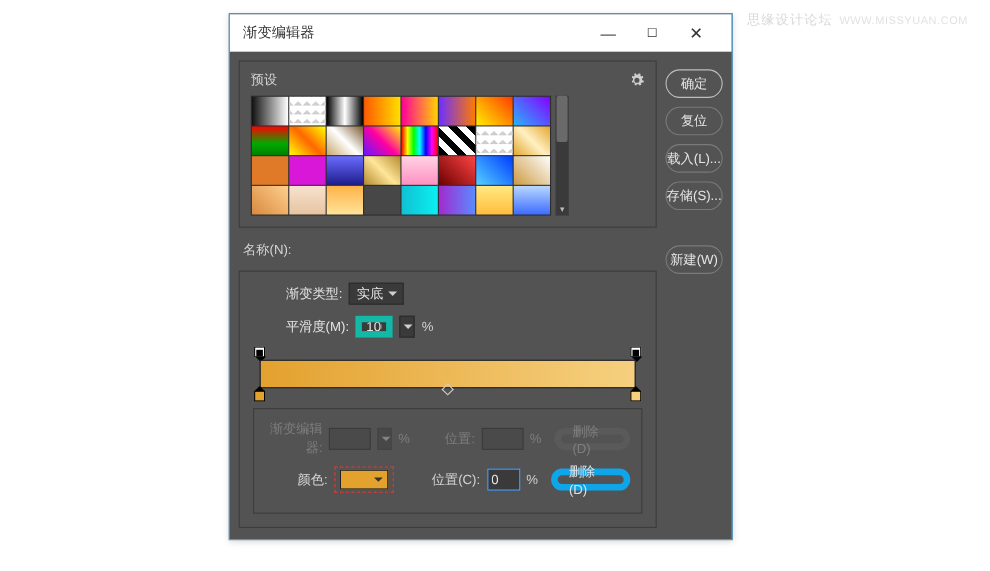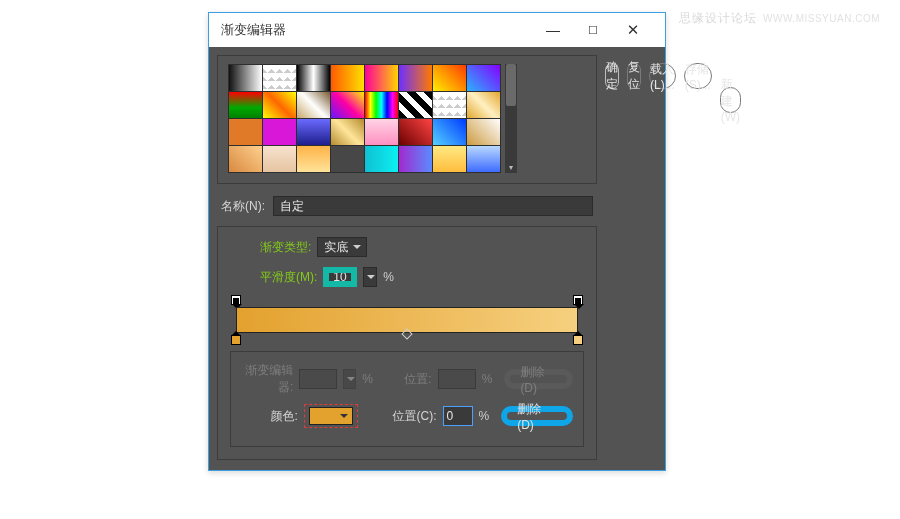--- a/index.html
+++ b/index.html
@@ -8,21 +8,21 @@
   .watermark .wm2 { font-size:10px; color:#e2e2e2; margin-left:6px; letter-spacing:0.5px; }
   .window { position:absolute; left:208px; top:12px; width:458px; background:#535353; border:1px solid #3b9fe0; box-shadow:0 2px 6px rgba(0,0,0,.15); }
   .titlebar { height:34px; background:#fff; display:flex; align-items:center; padding:0 12px; font-size:13px; color:#333; }
   .titlebar .spacer { flex:1; }
   .titlebar .btn { width:40px; text-align:center; color:#333; font-size:13px; user-select:none; }
   .titlebar .min { font-size:14px; }
   .titlebar .max { font-size:11px; }
   .titlebar .close { font-size:15px; }
   .body { display:flex; padding:8px 8px 10px 8px; gap:8px; color:#d5d5d5; font-size:12px; }
   .main { flex:1; }
-  .sidebar { width:96px; display:flex; flex-direction:row; gap:8px; padding-top:8px; }
+  .sidebar { width:96px; display:flex; flex-direction:column; gap:8px; padding-top:8px; }
   .sb-btn { height:26px; border:1px solid #7a7a7a; border-radius:14px; background:transparent; color:#e6e6e6; font-size:12px; display:flex; align-items:center; justify-content:center; cursor:pointer; }
   .sb-btn.primary { border-color:#bdbdbd; }
   .gap16 { margin-top:24px; }
   .panel { border:1px solid #3c3c3c; padding:8px 10px 10px 10px; }
   .panel-hdr { display:flex; align-items:center; margin-bottom:6px; }
   .panel-hdr .lbl { flex:1; color:#d5d5d5; }
   .gear { width:14px; height:14px; display:inline-block; }
   .gear svg { width:100%; height:100%; }
   .swatches-wrap { display:flex; gap:4px; }
   .grid { display:grid; grid-template-columns: repeat(8,33px); grid-auto-rows:26px; gap:1px; background:#2e2e2e; padding:1px; }
@@ -63,21 +63,21 @@
   .sw29{ background:linear-gradient(90deg,#10c0d4,#0bf0f0); }
   .sw30{ background:linear-gradient(90deg,#a12acf,#5b8bff); }
   .sw31{ background:linear-gradient(180deg,#ffe983,#ffbd3c); }
   .sw32{ background:linear-gradient(180deg,#b9d8ff,#3d6cff); }
   .namerow { display:flex; align-items:center; gap:8px; margin:12px 4px 10px 4px; }
   .tinput { background:#3a3a3a; border:1px solid #2b2b2b; color:#e6e6e6; font-size:12px; padding:2px 6px; height:20px; }
   .namerow .tinput { flex:1; }
   
   .editor { border:1px solid #3c3c3c; padding:10px 12px 12px 12px; }
   .row { display:flex; align-items:center; gap:6px; margin-bottom:10px; }
-  .row .lbl { color:#84cc16; }
+  .row .lbl { color:#e5e5e5; }
   .select { position:relative; background:#3a3a3a; border:1px solid #2b2b2b; color:#e6e6e6; font-size:12px; height:20px; padding:2px 18px 2px 6px; display:flex; align-items:center; }
   .select:after { content:""; position:absolute; right:5px; top:7px; border-left:4px solid transparent; border-right:4px solid transparent; border-top:4px solid #cfcfcf; }
   .ninput { background:#3a3a3a; border:6px solid #14b8a6; color:#e6e6e6; font-size:12px; height:20px; width:34px; padding:2px 4px; text-align:left; }
   .dropbtn { width:14px; height:20px; background:#3a3a3a; border:1px solid #2b2b2b; position:relative; }
   .dropbtn:after { content:""; position:absolute; left:3px; top:7px; border-left:4px solid transparent; border-right:4px solid transparent; border-top:4px solid #cfcfcf; }
   .pct { color:#cfcfcf; }
   
   .gbar-wrap { position:relative; margin:20px 6px 10px 6px; }
   .gbar { height:26px; background:linear-gradient(90deg,#e3a12e 0%, #f6d07f 100%); border:1px solid #222; position:relative; }
   .stop-top { position:absolute; top:-12px; width:10px; height:10px; background:#fff; border:1px solid #000; display:flex; align-items:flex-end; justify-content:center; }
@@ -115,20 +115,28 @@
     <span>渐变编辑器</span>
     <span class="spacer"></span>
     <span class="btn min">—</span>
     <span class="btn max">☐</span>
     <span class="btn close">✕</span>
   </div>
   <div class="body">
     <div class="main">
 
       <div class="panel">
+        <div class="panel-hdr">
+          <span class="lbl">预设</span>
+          <span class="gear">
+            <svg viewBox="0 0 24 24">
+                <path fill="#cfcfcf" d="M12 8a4 4 0 1 0 0 8 4 4 0 0 0 0-8zm9 4l2 1-1 3-2-1a8 8 0 0 1-2 2l1 2-3 1-1-2a8 8 0 0 1-3 0l-1 2-3-1 1-2a8 8 0 0 1-2-2l-2 1-1-3 2-1a8 8 0 0 1 0-3l-2-1 1-3 2 1a8 8 0 0 1 2-2L7 2l3-1 1 2a8 8 0 0 1 3 0l1-2 3 1-1 2a8 8 0 0 1 2 2l2-1 1 3-2 1a8 8 0 0 1 0 3z"></path>
+              </svg>
+          </span>
+        </div>
         <div class="swatches-wrap">
           <div class="grid">
             <div class="sw sw1"></div>
             <div class="sw sw2"></div>
             <div class="sw sw3"></div>
             <div class="sw sw4"></div>
             <div class="sw sw5"></div>
             <div class="sw sw6"></div>
             <div class="sw sw7"></div>
             <div class="sw sw8"></div>
@@ -161,21 +169,20 @@
             <div class="track">
                 <div class="thumb"></div>
               </div>
             <div class="arrow">▾</div>
           </div>
         </div>
       </div>
 
       <div class="namerow">
         <span class="lbl">名称(N):</span>
-        <input class="tinput" value="自定" style="">
       </div>
 
       <div class="editor">
         <div class="row" style="margin-left:30px">
           <span class="lbl">渐变类型:</span>
           <div class="select">
               <span>实底</span>
             </div>
         </div>
         <div class="row" style="margin-left:30px">

